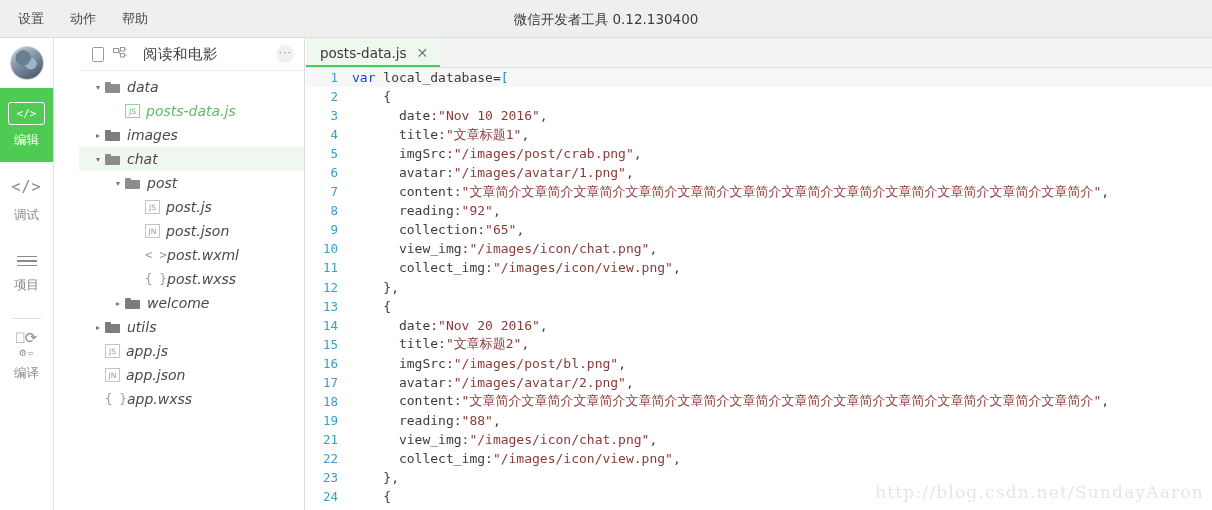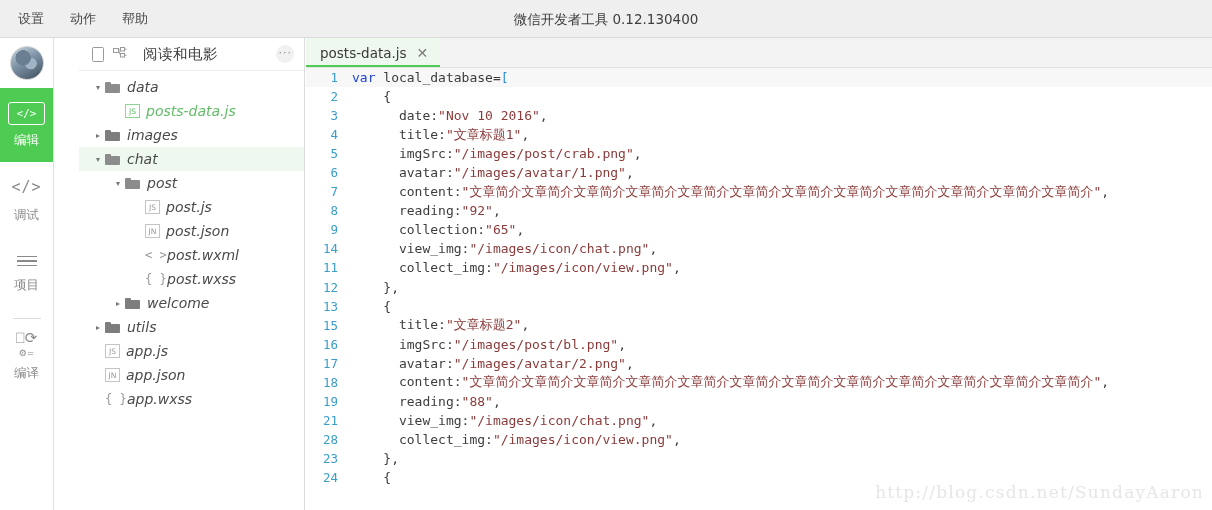--- a/index.html
+++ b/index.html
@@ -481,30 +481,31 @@
     <div class="code-area" id="code-area">
         <div class="code-line current"><span class="ln">1</span><span class="code-text"><span class="kw">var</span><span class="pun"> local_database=</span><span class="brk">[</span></span></div>
         <div class="code-line"><span class="ln">2</span><span class="code-text"><span class="pun">    {</span></span></div>
         <div class="code-line"><span class="ln">3</span><span class="code-text"><span class="pun">      date:</span><span class="str">"Nov 10 2016"</span><span class="pun">,</span></span></div>
         <div class="code-line"><span class="ln">4</span><span class="code-text"><span class="pun">      title:</span><span class="str">"文章标题1"</span><span class="pun">,</span></span></div>
         <div class="code-line"><span class="ln">5</span><span class="code-text"><span class="pun">      imgSrc:</span><span class="str">"/images/post/crab.png"</span><span class="pun">,</span></span></div>
         <div class="code-line"><span class="ln">6</span><span class="code-text"><span class="pun">      avatar:</span><span class="str">"/images/avatar/1.png"</span><span class="pun">,</span></span></div>
         <div class="code-line"><span class="ln">7</span><span class="code-text"><span class="pun">      content:</span><span class="str">"文章简介文章简介文章简介文章简介文章简介文章简介文章简介文章简介文章简介文章简介文章简介文章简介"</span><span class="pun">,</span></span></div>
         <div class="code-line"><span class="ln">8</span><span class="code-text"><span class="pun">      reading:</span><span class="str">"92"</span><span class="pun">,</span></span></div>
         <div class="code-line"><span class="ln">9</span><span class="code-text"><span class="pun">      collection:</span><span class="str">"65"</span><span class="pun">,</span></span></div>
-        <div class="code-line"><span class="ln">14</span><span class="code-text"><span class="pun">      view_img:</span><span class="str">"/images/icon/chat.png"</span><span class="pun">,</span></span></div>
+        <div class="code-line"><span class="ln">10</span><span class="code-text"><span class="pun">      view_img:</span><span class="str">"/images/icon/chat.png"</span><span class="pun">,</span></span></div>
         <div class="code-line"><span class="ln">11</span><span class="code-text"><span class="pun">      collect_img:</span><span class="str">"/images/icon/view.png"</span><span class="pun">,</span></span></div>
         <div class="code-line"><span class="ln">12</span><span class="code-text"><span class="pun">    },</span></span></div>
         <div class="code-line"><span class="ln">13</span><span class="code-text"><span class="pun">    {</span></span></div>
+        <div class="code-line"><span class="ln">14</span><span class="code-text"><span class="pun">      date:</span><span class="str">"Nov 20 2016"</span><span class="pun">,</span></span></div>
         <div class="code-line"><span class="ln">15</span><span class="code-text"><span class="pun">      title:</span><span class="str">"文章标题2"</span><span class="pun">,</span></span></div>
         <div class="code-line"><span class="ln">16</span><span class="code-text"><span class="pun">      imgSrc:</span><span class="str">"/images/post/bl.png"</span><span class="pun">,</span></span></div>
         <div class="code-line"><span class="ln">17</span><span class="code-text"><span class="pun">      avatar:</span><span class="str">"/images/avatar/2.png"</span><span class="pun">,</span></span></div>
         <div class="code-line"><span class="ln">18</span><span class="code-text"><span class="pun">      content:</span><span class="str">"文章简介文章简介文章简介文章简介文章简介文章简介文章简介文章简介文章简介文章简介文章简介文章简介"</span><span class="pun">,</span></span></div>
         <div class="code-line"><span class="ln">19</span><span class="code-text"><span class="pun">      reading:</span><span class="str">"88"</span><span class="pun">,</span></span></div>
         <div class="code-line"><span class="ln">21</span><span class="code-text"><span class="pun">      view_img:</span><span class="str">"/images/icon/chat.png"</span><span class="pun">,</span></span></div>
-        <div class="code-line"><span class="ln">28</span><span class="code-text"><span class="pun">      collect_img:</span><span class="str">"/images/icon/view.png"</span><span class="pun">,</span></span></div>
+        <div class="code-line"><span class="ln">22</span><span class="code-text"><span class="pun">      collect_img:</span><span class="str">"/images/icon/view.png"</span><span class="pun">,</span></span></div>
         <div class="code-line"><span class="ln">23</span><span class="code-text"><span class="pun">    },</span></span></div>
         <div class="code-line"><span class="ln">24</span><span class="code-text"><span class="pun">    {</span></span></div>
       </div>
     <div class="watermark">http://blog.csdn.net/SundayAaron</div>
   </div>
 
 </div>
 
 </body></html>

